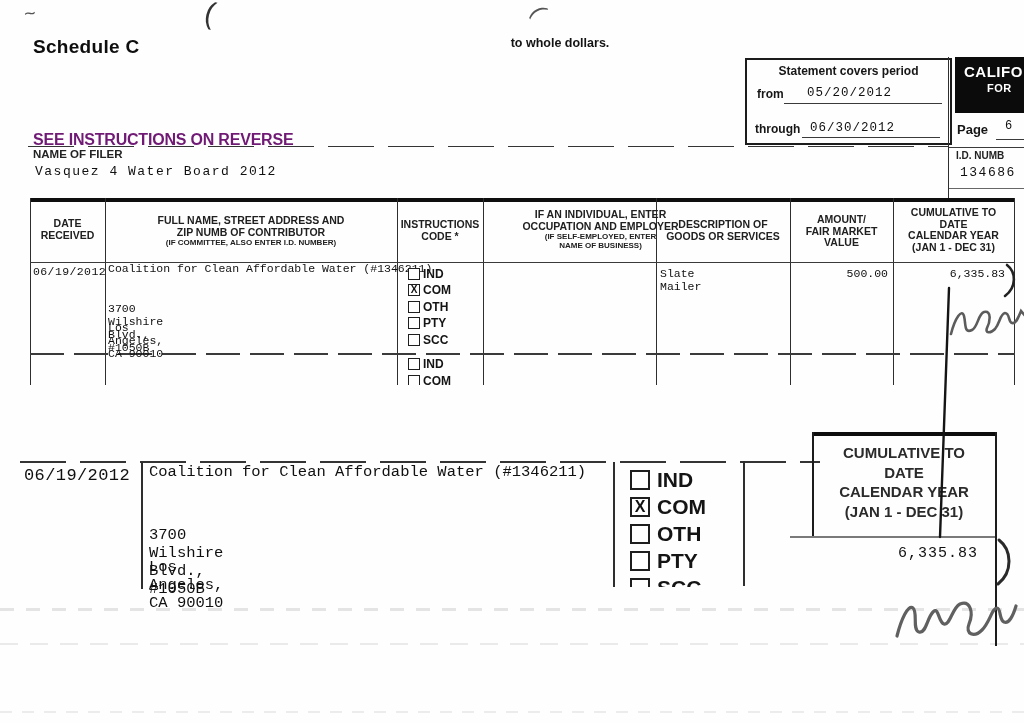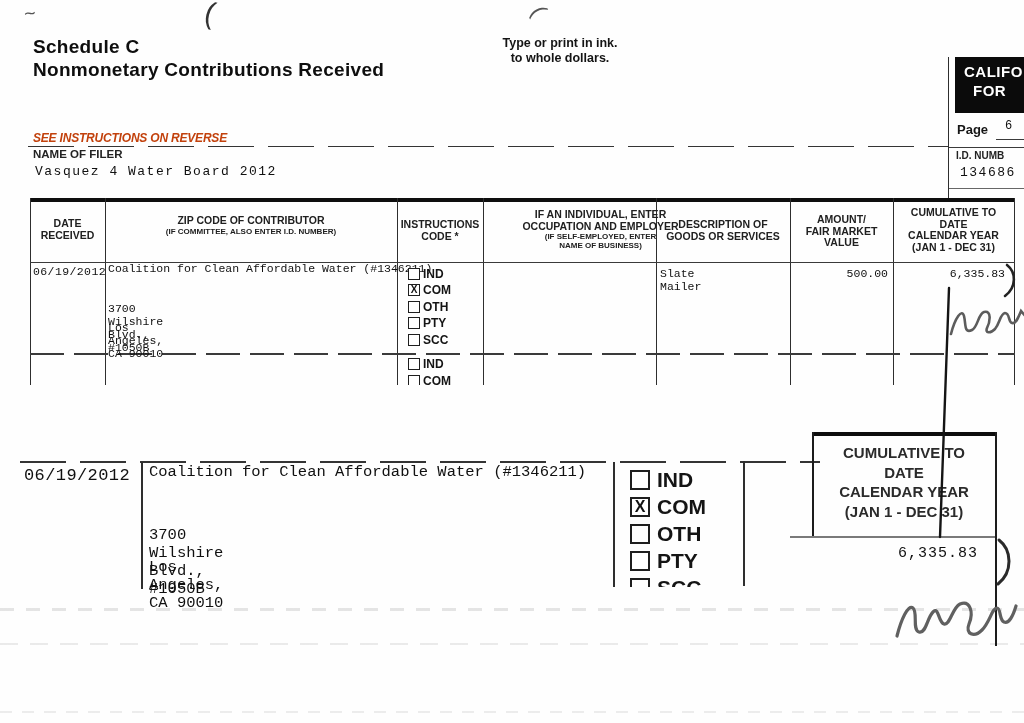--- a/index.html
+++ b/index.html
@@ -26,40 +26,47 @@
 </head>
 <body>
 
 <div id="canvas">
 
   <div class="abs" style="left:24px;top:2px;font-size:20px;color:#555;transform:rotate(-8deg);">~</div>
   <div class="abs" style="left:205px;top:-4px;font-size:30px;color:#333;transform:rotate(14deg);">(</div>
   <div class="abs" style="left:535px;top:-2px;font-size:22px;color:#555;transform:rotate(62deg);">(</div>
 
   <div class="abs b" style="left:33px;top:36px;font-size:19px;letter-spacing:.3px;color:#0e0e0e;">Schedule C</div>
-  <div class="abs b" style="left:33px;top:59px;font-size:19px;letter-spacing:.3px;color:#0e0e0e;">Nonmonetary Contributions Received</div>
 
   <div class="abs b" style="left:430px;top:36px;width:260px;text-align:center;font-size:12.5px;line-height:15px;color:#141414;">
-    <div>Type or print in ink.</div>
     <div>to whole dollars.</div>
   </div>
 
+  <div class="abs" style="left:745px;top:58px;width:207px;height:87px;border:2px solid #1c1c1c;box-sizing:border-box;">
+    <div class="abs b" style="left:0;top:4px;width:100%;text-align:center;font-size:12px;">Statement covers period</div>
+    <div class="abs b" style="left:10px;top:27px;font-size:12px;">from</div>
+    <div class="abs mono typed" style="left:60px;top:26px;font-size:12.5px;letter-spacing:1px;">05/20/2012</div>
+    <div class="hl" style="left:37px;top:43px;width:158px;"></div>
+    <div class="abs b" style="left:8px;top:62px;font-size:12px;">through</div>
+    <div class="abs mono typed" style="left:63px;top:61px;font-size:12.5px;letter-spacing:1px;">06/30/2012</div>
+    <div class="hl" style="left:55px;top:77px;width:138px;"></div>
+  </div>
 
   <div class="abs" style="left:955px;top:57px;width:69px;height:56px;background:#0b0b0b;color:#fff;overflow:hidden;">
     <div class="abs b" style="left:9px;top:6px;font-size:15px;letter-spacing:.5px;">CALIFO</div>
-    <div class="abs b" style="left:18px;top:25px;font-size:15px;letter-spacing:.5px;">FOR</div>
+    <div class="abs b" style="left:32px;top:25px;font-size:11px;letter-spacing:.5px;">FOR</div>
   </div>
 
   <div class="abs b" style="left:957px;top:122px;font-size:13px;">Page</div>
   <div class="abs mono typed" style="left:1005px;top:119px;font-size:12px;">6</div>
   <div class="hl" style="left:996px;top:139px;width:28px;"></div>
   <div class="abs" style="left:956px;top:150px;font-size:10px;font-weight:bold;color:#222;">I.D. NUMB</div>
   <div class="abs mono typed" style="left:960px;top:165px;font-size:13px;letter-spacing:1.5px;">134686</div>
 
-  <div class="abs b" style="left:33px;top:131px;font-size:12px;letter-spacing:-.2px;color:#c2410c;font-style:italic;">SEE INSTRUCTIONS ON REVERSE</div>
+  <div class="abs b" style="left:33px;top:131px;font-size:16px;letter-spacing:-.2px;color:#701a75;">SEE INSTRUCTIONS ON REVERSE</div>
   <div class="hl broken" style="left:28px;top:146px;width:920px;height:1.4px;"></div>
   <div class="hl" style="left:948px;top:147px;width:76px;"></div>
   <div class="hl" style="left:948px;top:188px;width:76px;background:#666;"></div>
   <div class="vl" style="left:948px;top:57px;height:143px;"></div>
   <div class="abs" style="left:33px;top:148px;font-size:11.5px;font-weight:bold;color:#222;">NAME OF FILER</div>
   <div class="abs mono typed" style="left:35px;top:164px;font-size:13px;letter-spacing:1.5px;">Vasquez 4 Water Board 2012</div>
 
   <div class="abs" style="left:0;top:0;">
 
     <div class="abs" style="left:30px;top:198px;width:985px;height:3.5px;background:#0e0e0e;"></div>
@@ -72,21 +79,22 @@
     <div class="vl" style="left:893px;top:198px;height:187px;"></div>
     <div class="vl" style="left:1014px;top:198px;height:187px;"></div>
     <div class="hl" style="left:30px;top:262px;width:985px;"></div>
     <div class="abs broken2" style="left:30px;top:353px;width:985px;height:1.5px;"></div>
 
     <div class="hdrcell" style="left:30px;top:218px;width:75px;">
       <div>DATE</div>
       <div>RECEIVED</div>
     </div>
     <div class="hdrcell" style="left:105px;top:215px;width:292px;">
-      <div>ZIP CODE OF CONTRIBUTOR</div>
+      <div>FULL NAME, STREET ADDRESS AND</div>
+      <div>ZIP NUMB OF CONTRIBUTOR</div>
       <div class="hdrnote">(IF COMMITTEE, ALSO ENTER I.D. NUMBER)</div>
     </div>
     <div class="hdrcell" style="left:397px;top:219px;width:86px;">
       <div>INSTRUCTIONS</div>
       <div>CODE *</div>
     </div>
     <div class="hdrcell" style="left:483px;top:209px;width:173px;margin-left:31px;">
       <div>IF AN INDIVIDUAL, ENTER</div>
       <div>OCCUPATION AND EMPLOYER</div>
       <div class="hdrnote">(IF SELF-EMPLOYED, ENTER</div>

